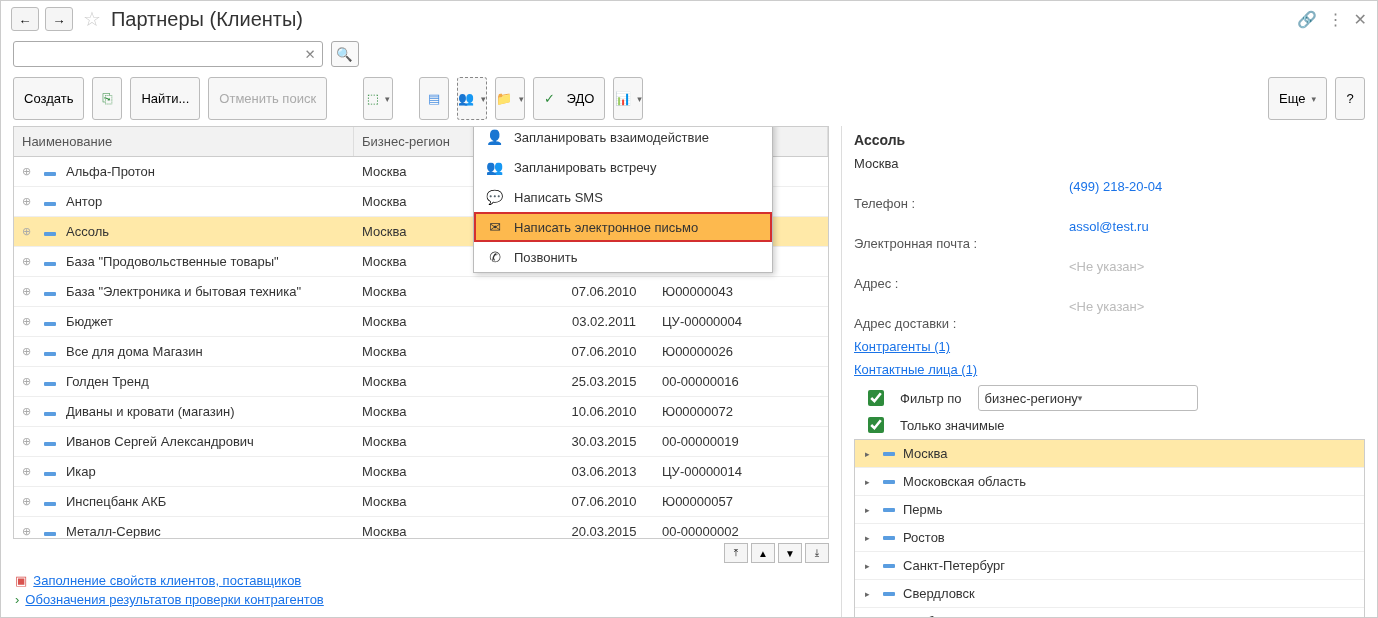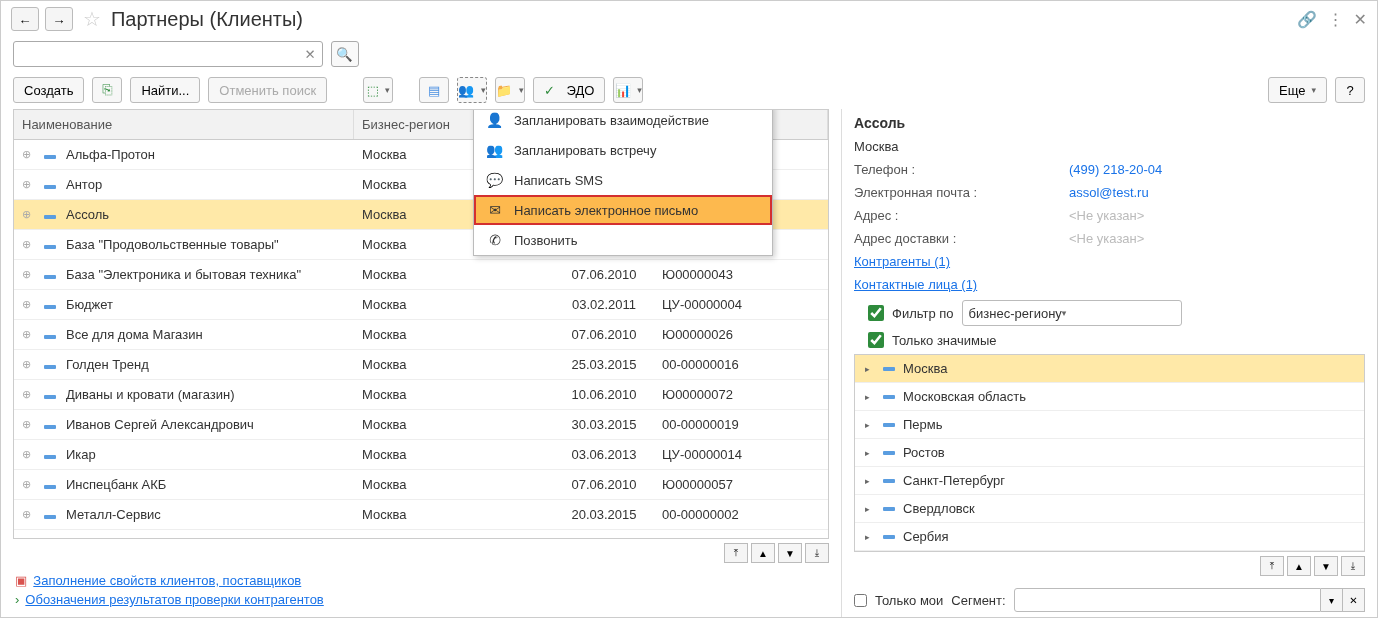--- a/index.html
+++ b/index.html
@@ -16,21 +16,21 @@
 
 
 .searchbar { display: flex; align-items: center; padding: 4px 12px; gap: 8px; }
 .search-wrap { position: relative; width: 310px; }
 .search-input { width: 100%; height: 26px; border: 1px solid #aaa; padding: 2px 24px 2px 6px; border-radius: 3px; }
 .clear-btn { position: absolute; right: 4px; top: 4px; width: 18px; height: 18px; border: none; background: transparent; cursor: pointer; color: #888; }
 .search-btn { width: 28px; height: 26px; border: 1px solid #aaa; background: #f9f9f9; border-radius: 3px; cursor: pointer; color: #4a90e2; }
 
 
 .toolbar { display: flex; align-items: center; padding: 6px 12px; gap: 8px; }
-.btn { height: 26px; padding: 0 10px; border: 1px solid #bbb; background: #f7f7f7; border-radius: 3px; cursor: pointer; font-size: 13px; display: inline-flex; align-items: center; gap: 4px; }
+.btn { height: 43px; padding: 0 10px; border: 1px solid #bbb; background: #f7f7f7; border-radius: 3px; cursor: pointer; font-size: 13px; display: inline-flex; align-items: center; gap: 4px; }
 .btn.icon-only { width: 30px; padding: 0; justify-content: center; }
 .btn.disabled { color: #aaa; cursor: default; }
 .btn.dd::after { content: "▾"; font-size: 9px; margin-left: 2px; color: #666; }
 .btn.active { border: 1px dashed #888; }
 .spacer { flex: 1; }
 .help-btn { width: 26px; }
 
 
 .main { display: flex; flex: 1; overflow: hidden; }
 .left { flex: 1; display: flex; flex-direction: column; border-right: 1px solid #ddd; padding: 0 12px; position: relative; }
@@ -70,28 +70,28 @@
 .bottom-links { padding: 6px 2px; }
 .bottom-links a { color: #1a73e8; text-decoration: underline; font-size: 13px; }
 .bottom-links .row { display: flex; align-items: center; gap: 6px; margin-bottom: 4px; }
 .green { color: #2e8b3c; text-decoration: none; }
 .doc-icon { color: #d9534f; font-size: 13px; }
 
 
 .detail { padding: 6px 0; }
 .detail-name { font-weight: bold; font-size: 14px; margin-bottom: 8px; }
 .detail-row { display: flex; margin-bottom: 8px; }
-.detail-label { width: 215px; color: #555; }
+.detail-label { width: 215px; color: #555; margin-top: 17px; }
 .detail-value { flex: 1; }
 .detail-value a { color: #1a73e8; text-decoration: none; }
 .placeholder { color: #bbb; }
 .detail-links { margin: 6px 0; }
 .detail-links a { color: #1a73e8; text-decoration: underline; display: block; margin-bottom: 8px; }
 
-.filter-row { display: flex; align-items: center; gap: 8px; margin: 6px 0 6px 14px; }
+.filter-row { display: flex; align-items: center; gap: 16px; margin: 6px 0 6px 14px; }
 .chk { width: 16px; height: 16px; accent-color: #2e8b3c; }
 .select-like { border: 1px solid #bbb; height: 26px; padding: 2px 6px; border-radius: 3px; display: flex; align-items: center; justify-content: flex-start; width: 220px; cursor: pointer; }
 .select-like::after { content: "▾"; font-size: 9px; color: #666; }
 
 .region-list { border: 1px solid #ccc; margin-top: 6px; }
 .region-item { display: flex; align-items: center; gap: 8px; padding: 6px 10px; border-bottom: 1px solid #eee; cursor: pointer; }
 .region-item.selected { background: #ffe9a8; }
 .region-item .tri { color: #666; font-size: 9px; width: 10px; }
 .region-item .bar { display: inline-block; width: 12px; height: 4px; background: #5a9de0; border-radius: 1px; }
 

